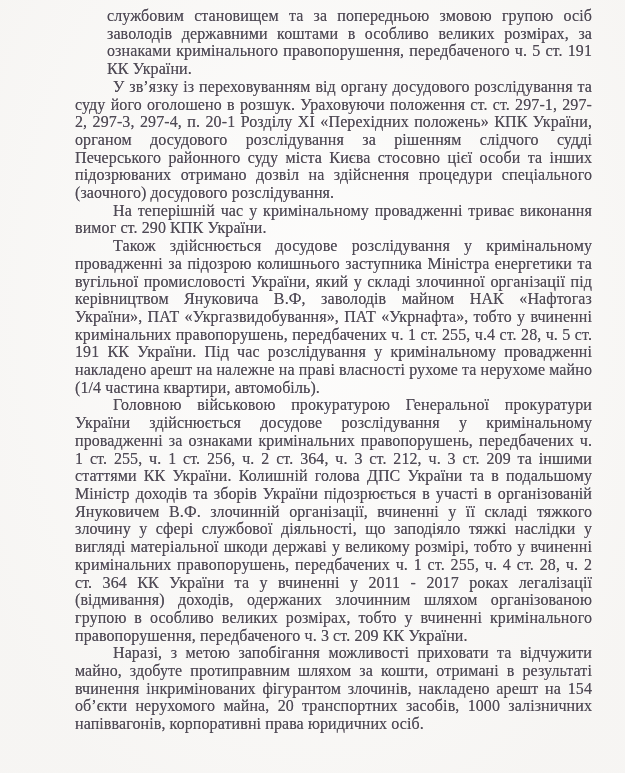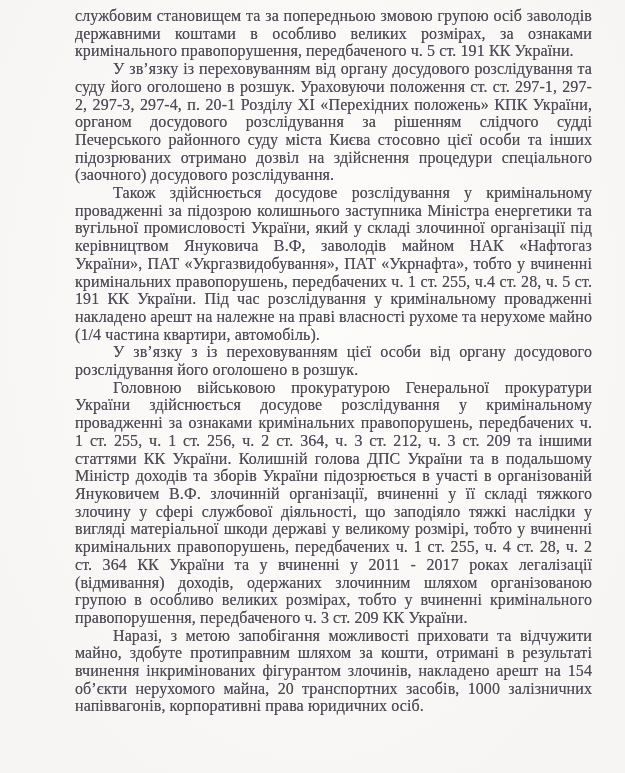--- a/index.html
+++ b/index.html
@@ -32,27 +32,28 @@
     text-shadow: 0 0 0.6px rgba(82, 76, 90, 0.7);
     letter-spacing: 0.1px;
   }
   .text-block p {
     margin: 0;
     padding: 0;
     text-indent: 38px;
   }
   .text-block p.continuation {
     text-indent: 0;
+    margin-left: 32px;
   }
 </style>
 </head>
 <body>
 
 <div class="scan-page" style="background-color: rgb(250, 249, 247); color: rgb(79, 74, 85);">
   <div class="text-block">
     <p class="continuation">службовим становищем та за попередньою змовою групою осіб заволодів державними коштами в особливо великих розмірах, за ознаками кримінального правопорушення, передбаченого ч. 5 ст. 191 КК України.</p>
     <p>У зв’язку із переховуванням від органу досудового розслідування та суду його оголошено в розшук. Ураховуючи положення ст. ст. 297-1, 297-2, 297-3, 297-4, п. 20-1 Розділу XI «Перехідних положень» КПК України, органом досудового розслідування за рішенням слідчого судді Печерського районного суду міста Києва стосовно цієї особи та інших підозрюваних отримано дозвіл на здійснення процедури спеціального (заочного) досудового розслідування.</p>
+    <p>На теперішній час у кримінальному провадженні триває виконання вимог ст. 290 КПК України.</p>
     <p>Також здійснюється досудове розслідування у кримінальному провадженні за підозрою колишнього заступника Міністра енергетики та вугільної промисловості України, який у складі злочинної організації під керівництвом Януковича В.Ф, заволодів майном НАК «Нафтогаз України», ПАТ «Укргазвидобування», ПАТ «Укрнафта», тобто у вчиненні кримінальних правопорушень, передбачених ч. 1 ст. 255, ч.4 ст. 28, ч. 5 ст. 191 КК України. Під час розслідування у кримінальному провадженні накладено арешт на належне на праві власності рухоме та нерухоме майно (1/4 частина квартири, автомобіль).</p>
-    <p>У зв’язку з із переховуванням цієї особи від органу досудового розслідування його оголошено в розшук.</p>
     <p>Головною військовою прокуратурою Генеральної прокуратури України здійснюється досудове розслідування у кримінальному провадженні за ознаками кримінальних правопорушень, передбачених ч. 1 ст. 255, ч. 1 ст. 256, ч. 2 ст. 364, ч. 3 ст. 212, ч. 3 ст. 209 та іншими статтями КК України. Колишній голова ДПС України та в подальшому Міністр доходів та зборів України підозрюється в участі в організованій Януковичем В.Ф. злочинній організації, вчиненні у її складі тяжкого злочину у сфері службової діяльності, що заподіяло тяжкі наслідки у вигляді матеріальної шкоди державі у великому розмірі, тобто у вчиненні кримінальних правопорушень, передбачених ч. 1 ст. 255, ч. 4 ст. 28, ч. 2 ст. 364 КК України та у вчиненні у 2011 - 2017 роках легалізації (відмивання) доходів, одержаних злочинним шляхом організованою групою в особливо великих розмірах, тобто у вчиненні кримінального правопорушення, передбаченого ч. 3 ст. 209 КК України.</p>
     <p>Наразі, з метою запобігання можливості приховати та відчужити майно, здобуте протиправним шляхом за кошти, отримані в результаті вчинення інкримінованих фігурантом злочинів, накладено арешт на 154 об’єкти нерухомого майна, 20 транспортних засобів, 1000 залізничних напіввагонів, корпоративні права юридичних осіб.</p>
   </div>
 </div>
 
 </body></html>

